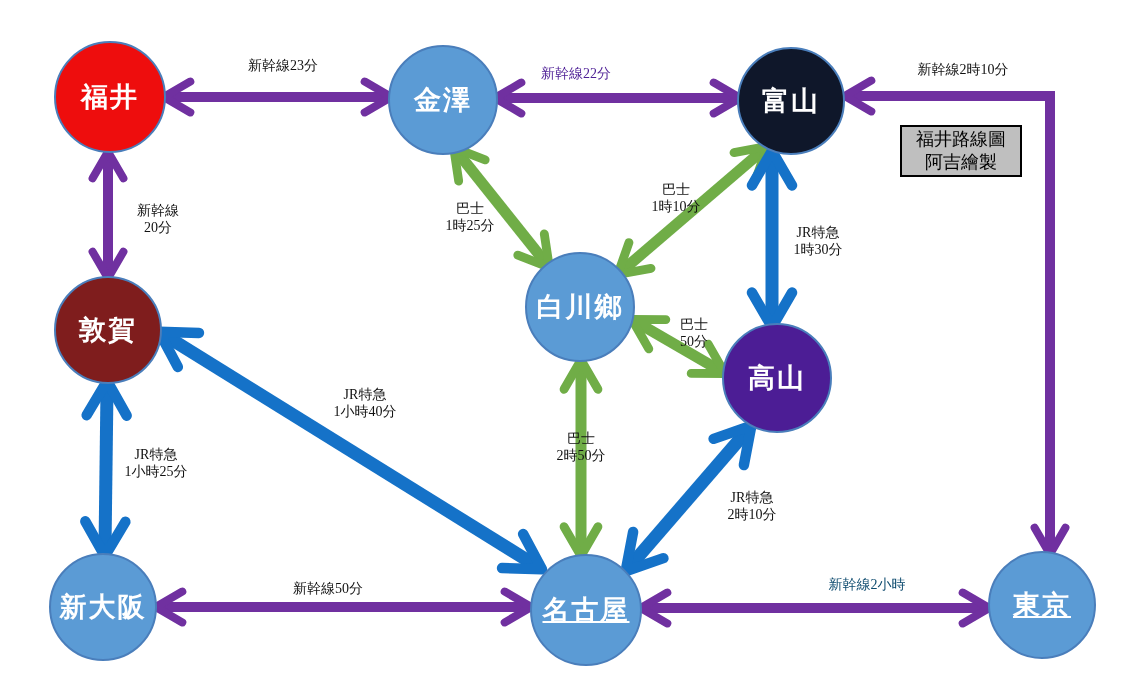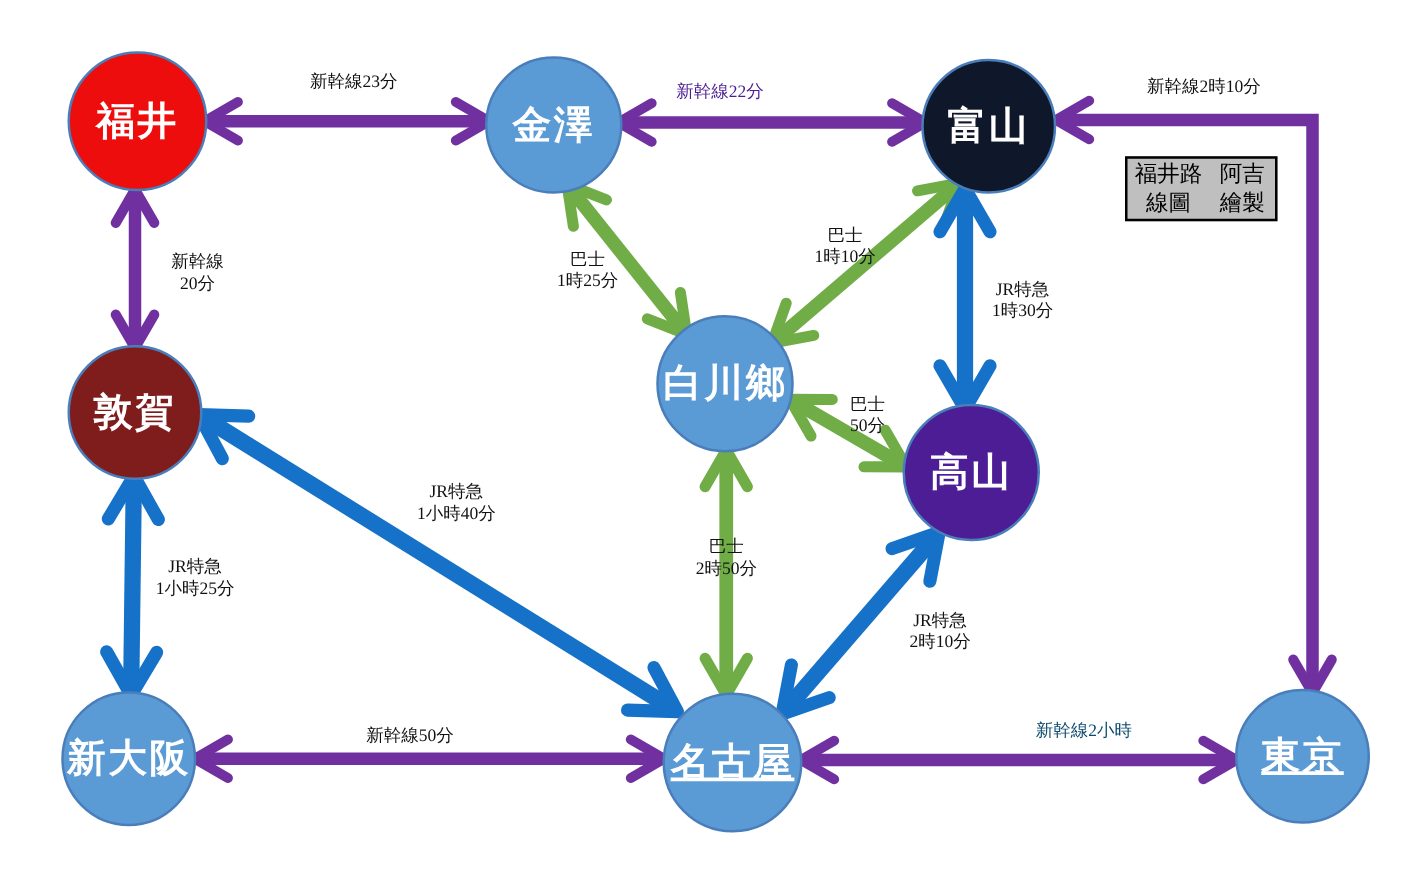--- a/index.html
+++ b/index.html
@@ -10,21 +10,21 @@
     overflow:hidden;
     font-family:"Liberation Sans","DejaVu Sans",sans-serif;
   }
   #edges-layer{position:absolute;left:0;top:0;width:1140px;height:700px;}
   .node{
     position:absolute;
     border-radius:50%;
     display:flex;align-items:center;justify-content:center;
     color:#ffffff;
     font-weight:bold;
-    font-size:31px;
+    font-size:27px;
     letter-spacing:2px;
     box-sizing:border-box;
     border:2px solid;
     font-family:"Liberation Sans","DejaVu Sans",sans-serif;
     z-index:3;
   }
   .edge-label{
     position:absolute;
     transform:translate(-50%,-50%);
     text-align:center;
@@ -34,28 +34,27 @@
     color:#111111;
     white-space:nowrap;
     z-index:2;
   }
   .legend{
     position:absolute;
     left:900px;top:125px;
     width:122px;height:52px;
     box-sizing:border-box;
     border:2px solid #000000;
-    display:flex;flex-direction:row;
+    display:flex;flex-direction:column;
     align-items:center;justify-content:center;
     font-family:"Liberation Serif","DejaVu Serif",serif;
     font-size:18px;
     line-height:1.3;
     color:#000000;
     z-index:4;
-    text-align:center;
   }
 </style>
 </head>
 <body>
 
 <div class="stage">
   <svg id="edges-layer" xmlns="http://www.w3.org/2000/svg" width="1140" height="700" viewBox="0 0 1140 700">
     <defs id="edge-defs">
         <marker id="arrow-shinkansen" viewBox="0 0 12 12" refX="8" refY="6" markerWidth="4.2" markerHeight="4.2" orient="auto-start-reverse" markerUnits="strokeWidth">
           <path d="M2.2 1.6 L9.8 6 L2.2 10.4" fill="none" stroke="#7030A0" stroke-width="2.3" stroke-linecap="round" stroke-linejoin="round"></path>

